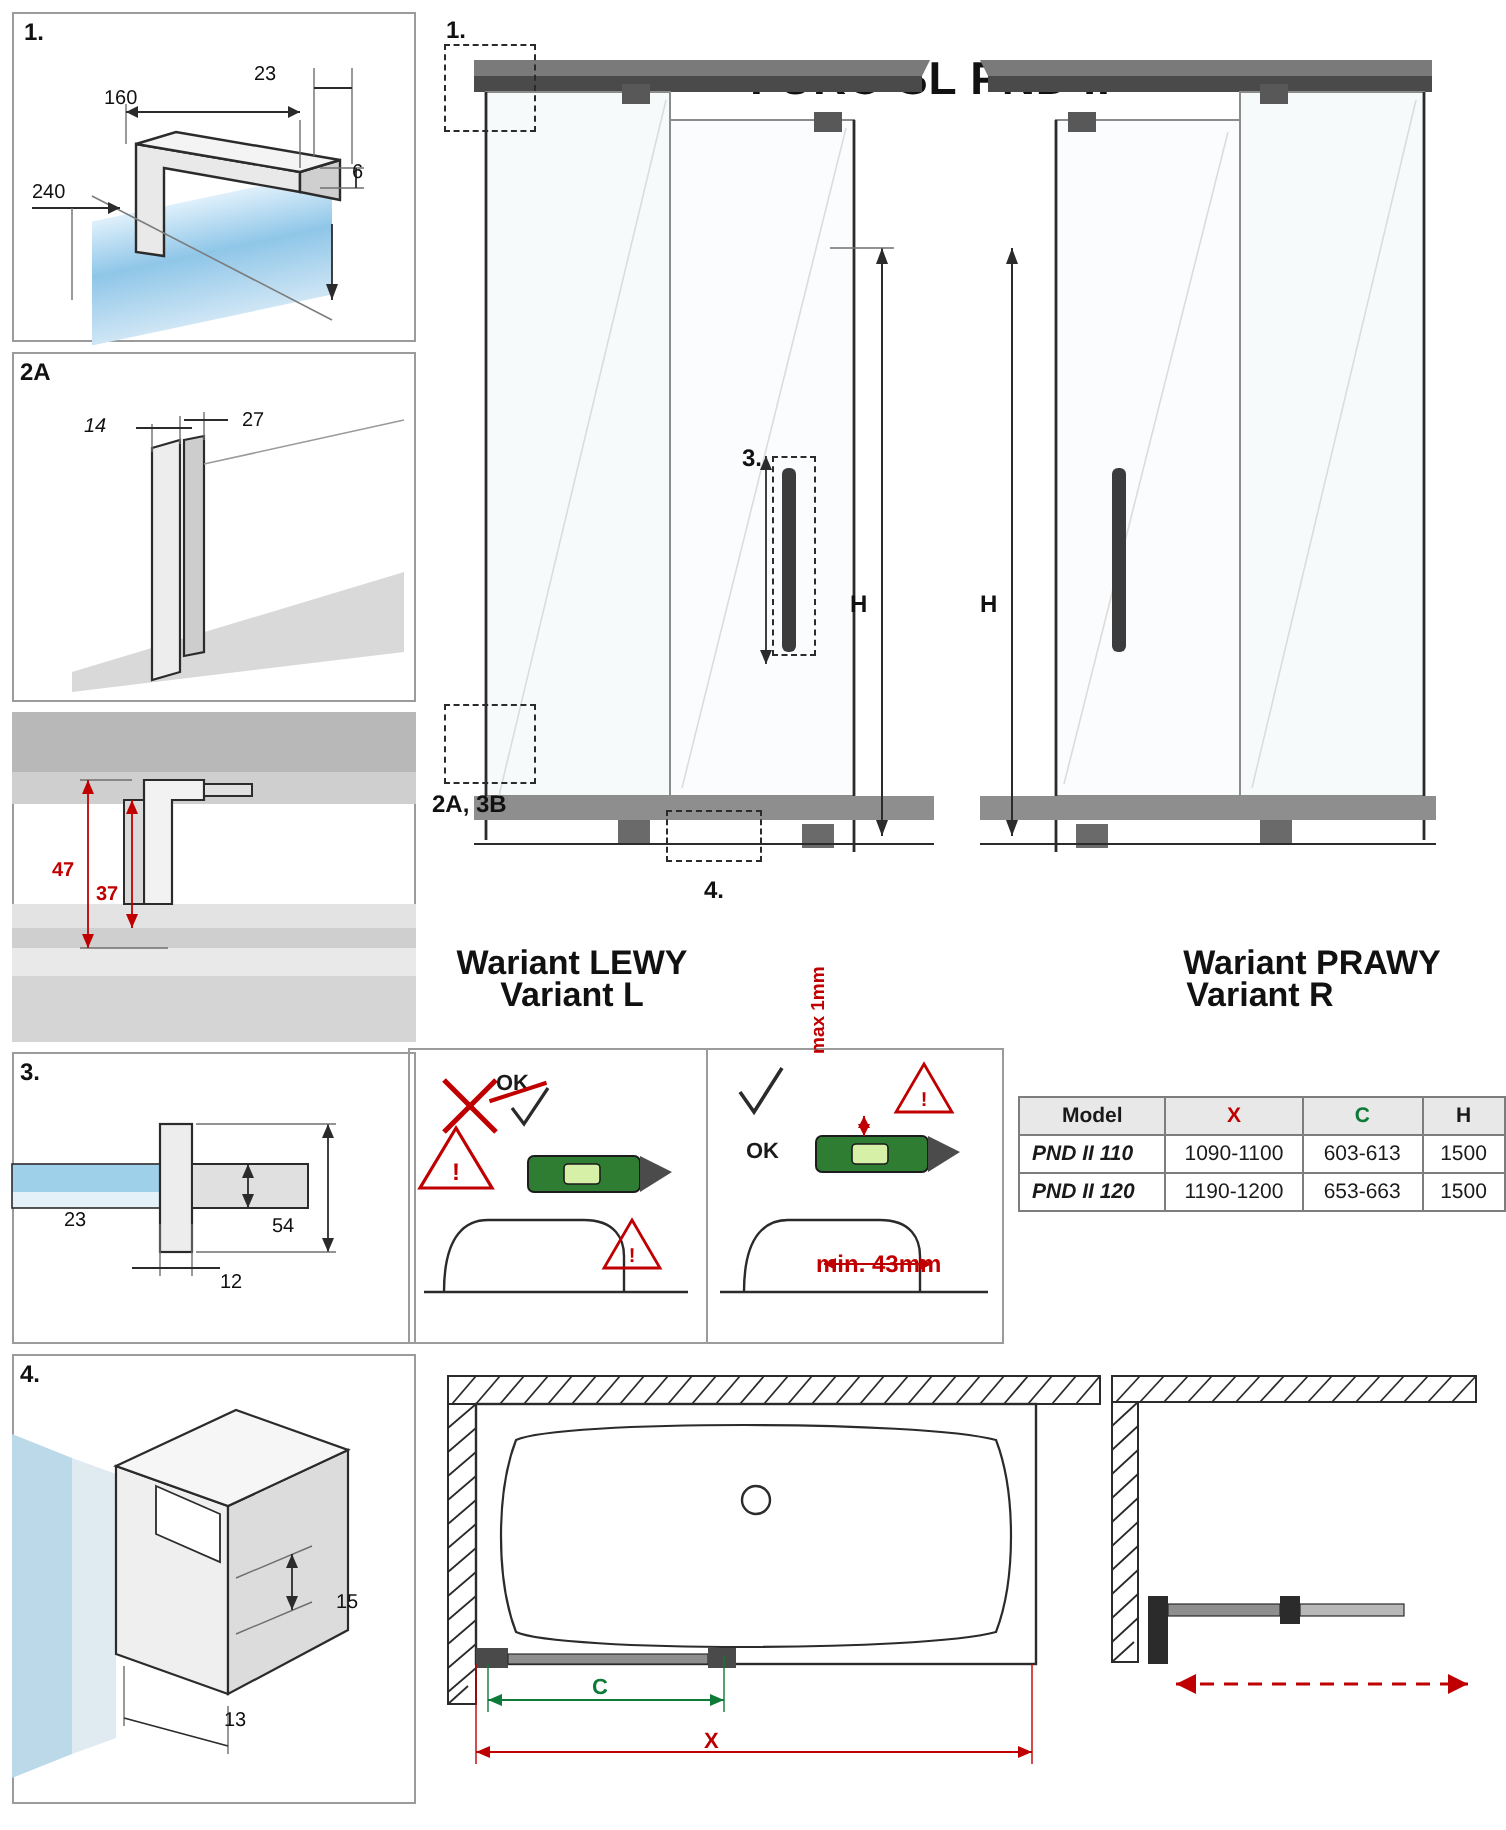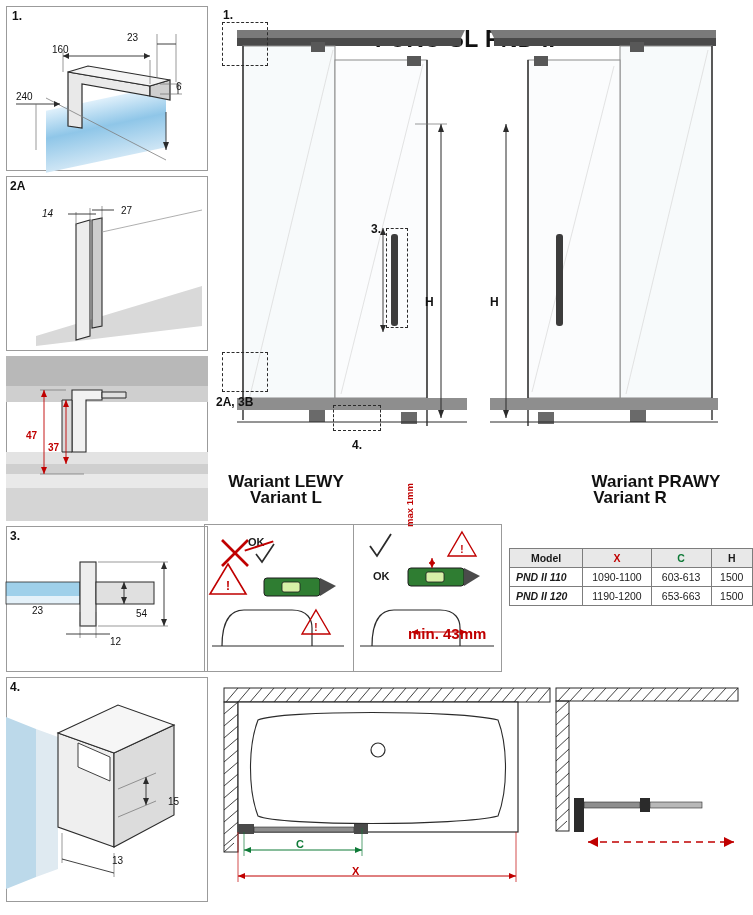--- a/index.html
+++ b/index.html
@@ -250,21 +250,21 @@
   <polygon points="78,34 75,40 81,40" fill="#c00000"></polygon>
   <polygon points="78,44 75,38 81,38" fill="#c00000"></polygon>
   <line x1="58" y1="108" x2="112" y2="108" stroke="#c00000" stroke-width="1"></line>
   <polygon points="58,108 64,105 64,111" fill="#c00000"></polygon>
   <polygon points="112,108 106,105 106,111" fill="#c00000"></polygon>
 </svg>
 <div class="abs" style="left:373px;top:570px;font-size:11px;font-weight:bold;">
   <span>OK</span>
 </div>
 <div class="dimr" style="left:404px;top:527px;font-size:9.5px;transform:rotate(-90deg);transform-origin:left top;">max 1mm</div>
-<div class="dimr" style="left:408px;top:625px;font-size:15px;">min. 43mm</div>
+<div class="dimr" style="left:408px;top:625px;font-size:12px;">min. 43mm</div>
 
 <table class="spec" style="left:509px;top:548px;">
   <thead>
     <tr>
       <th style="width:70px;">Model</th>
       <th class="x" style="width:62px;">X</th>
       <th class="c" style="width:56px;">C</th>
       <th style="width:34px;">H</th>
     </tr>
   </thead>

